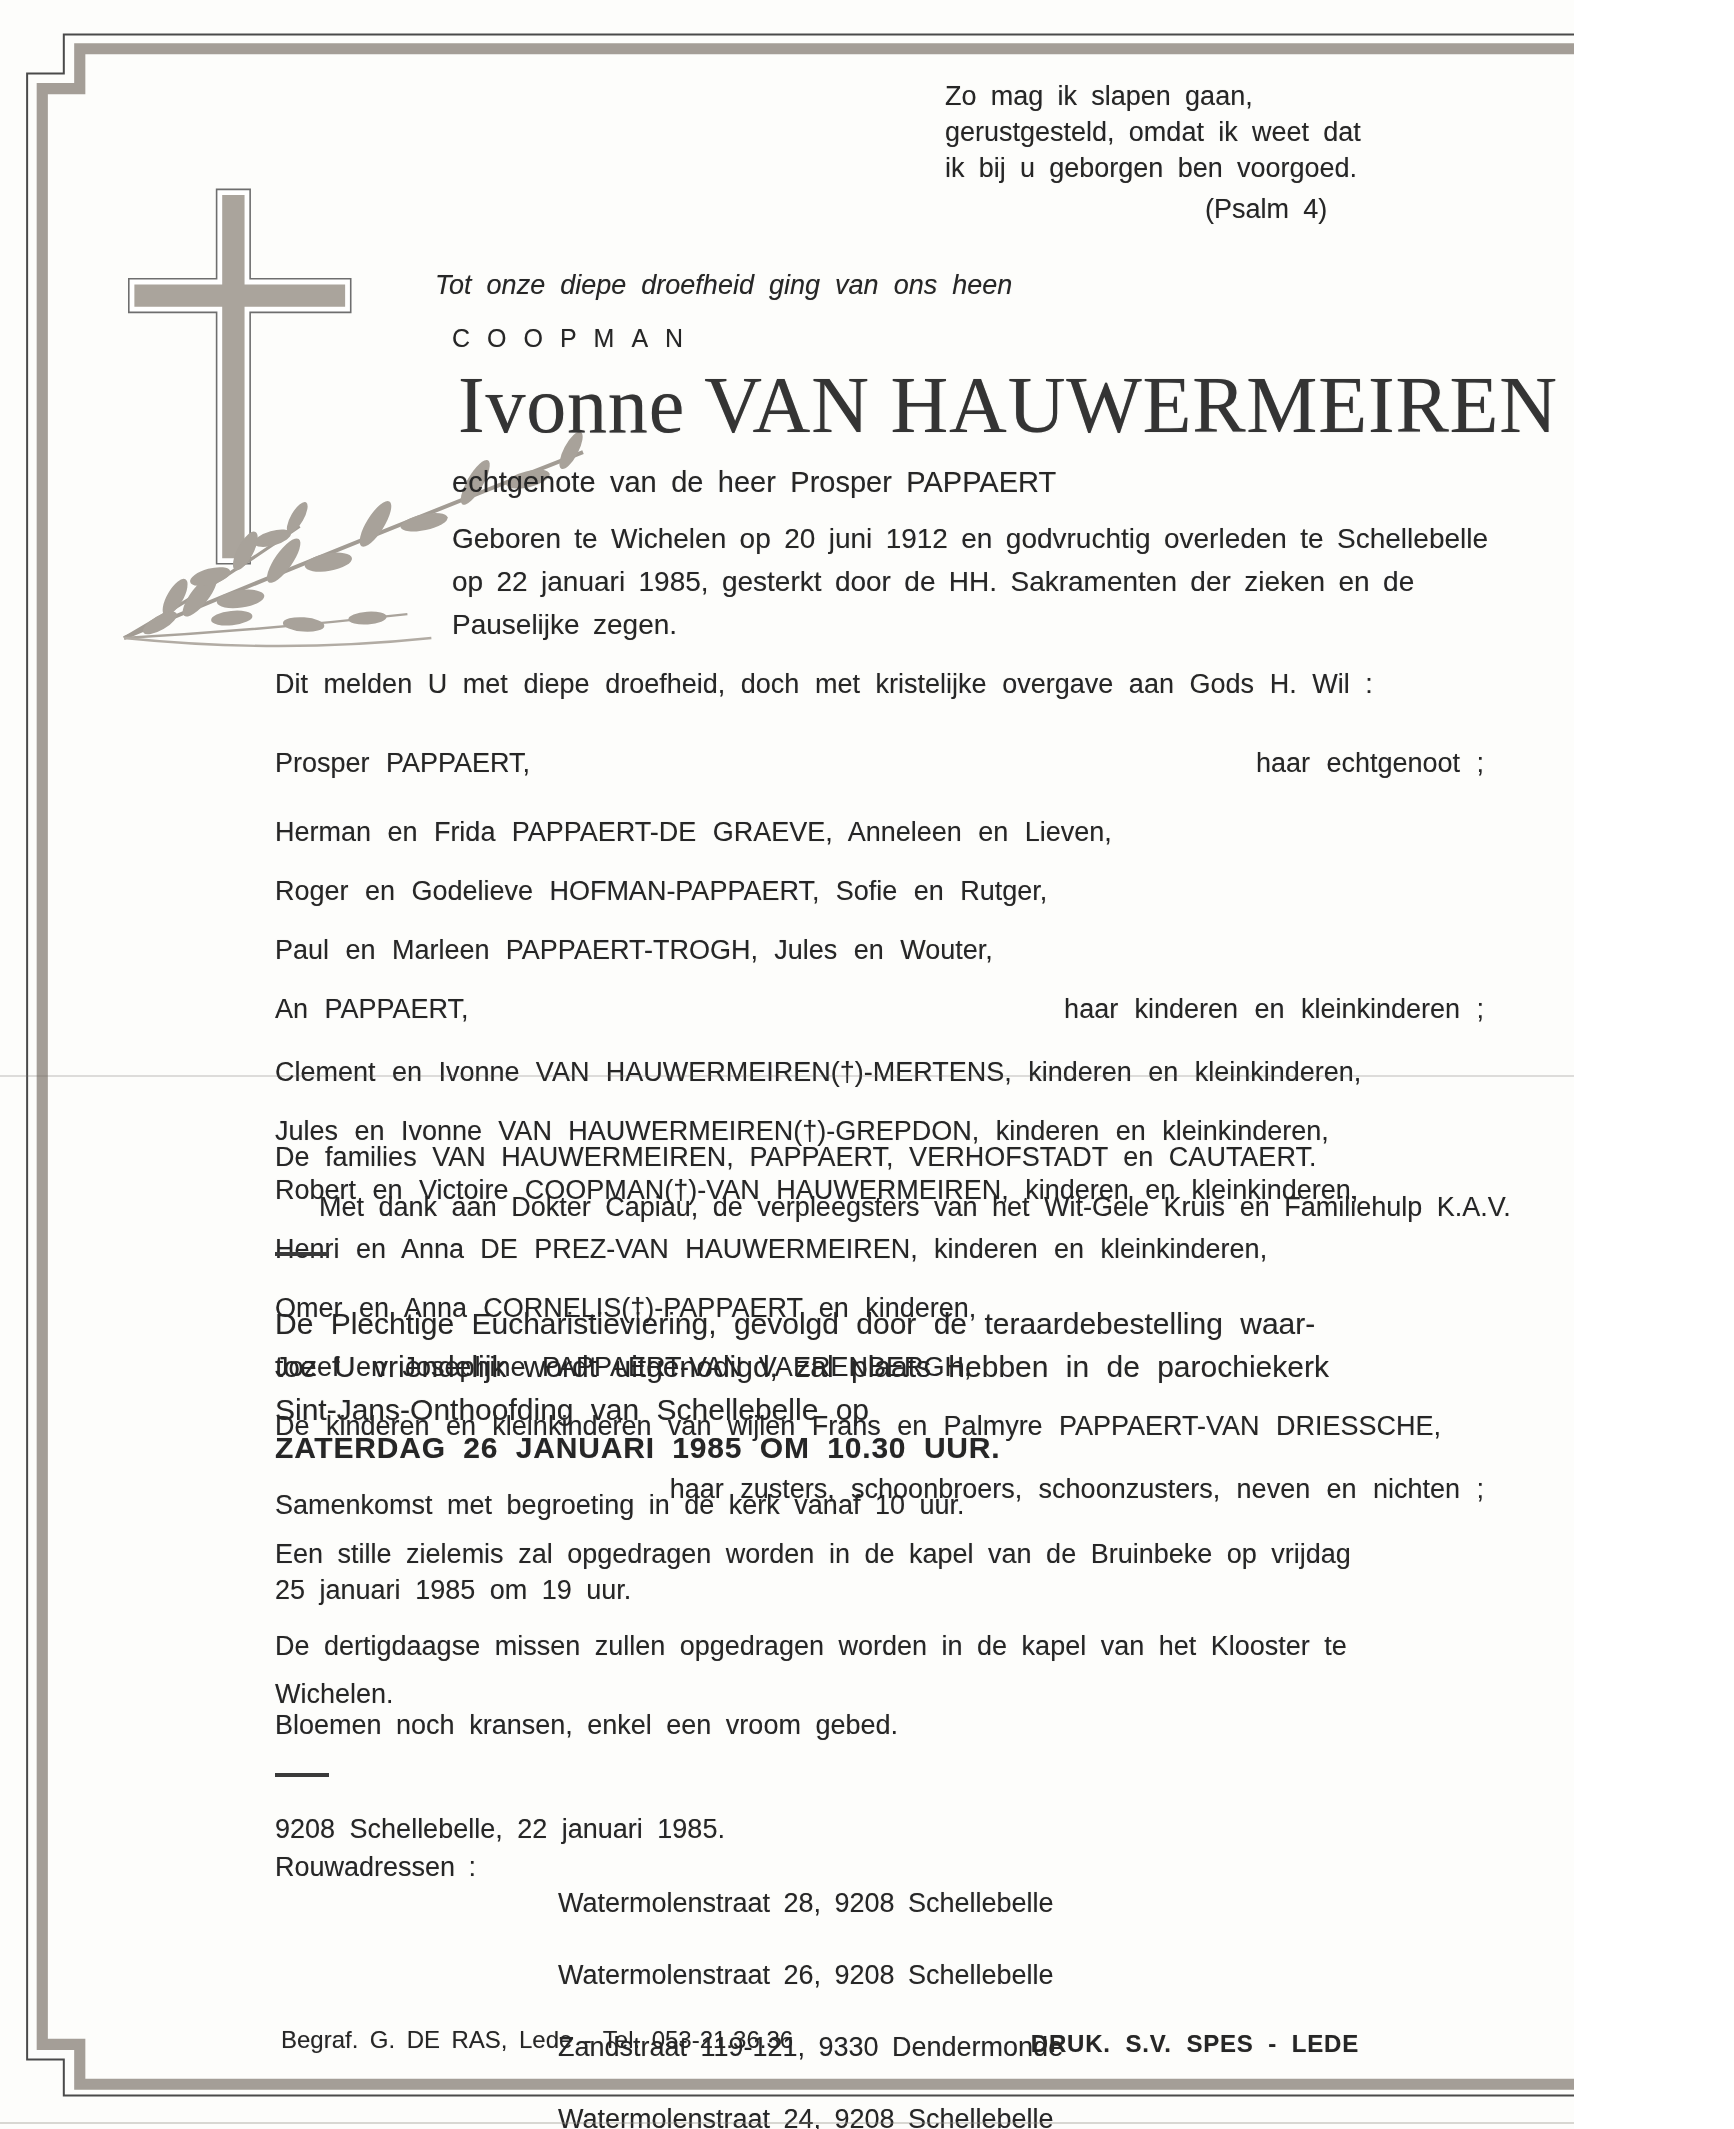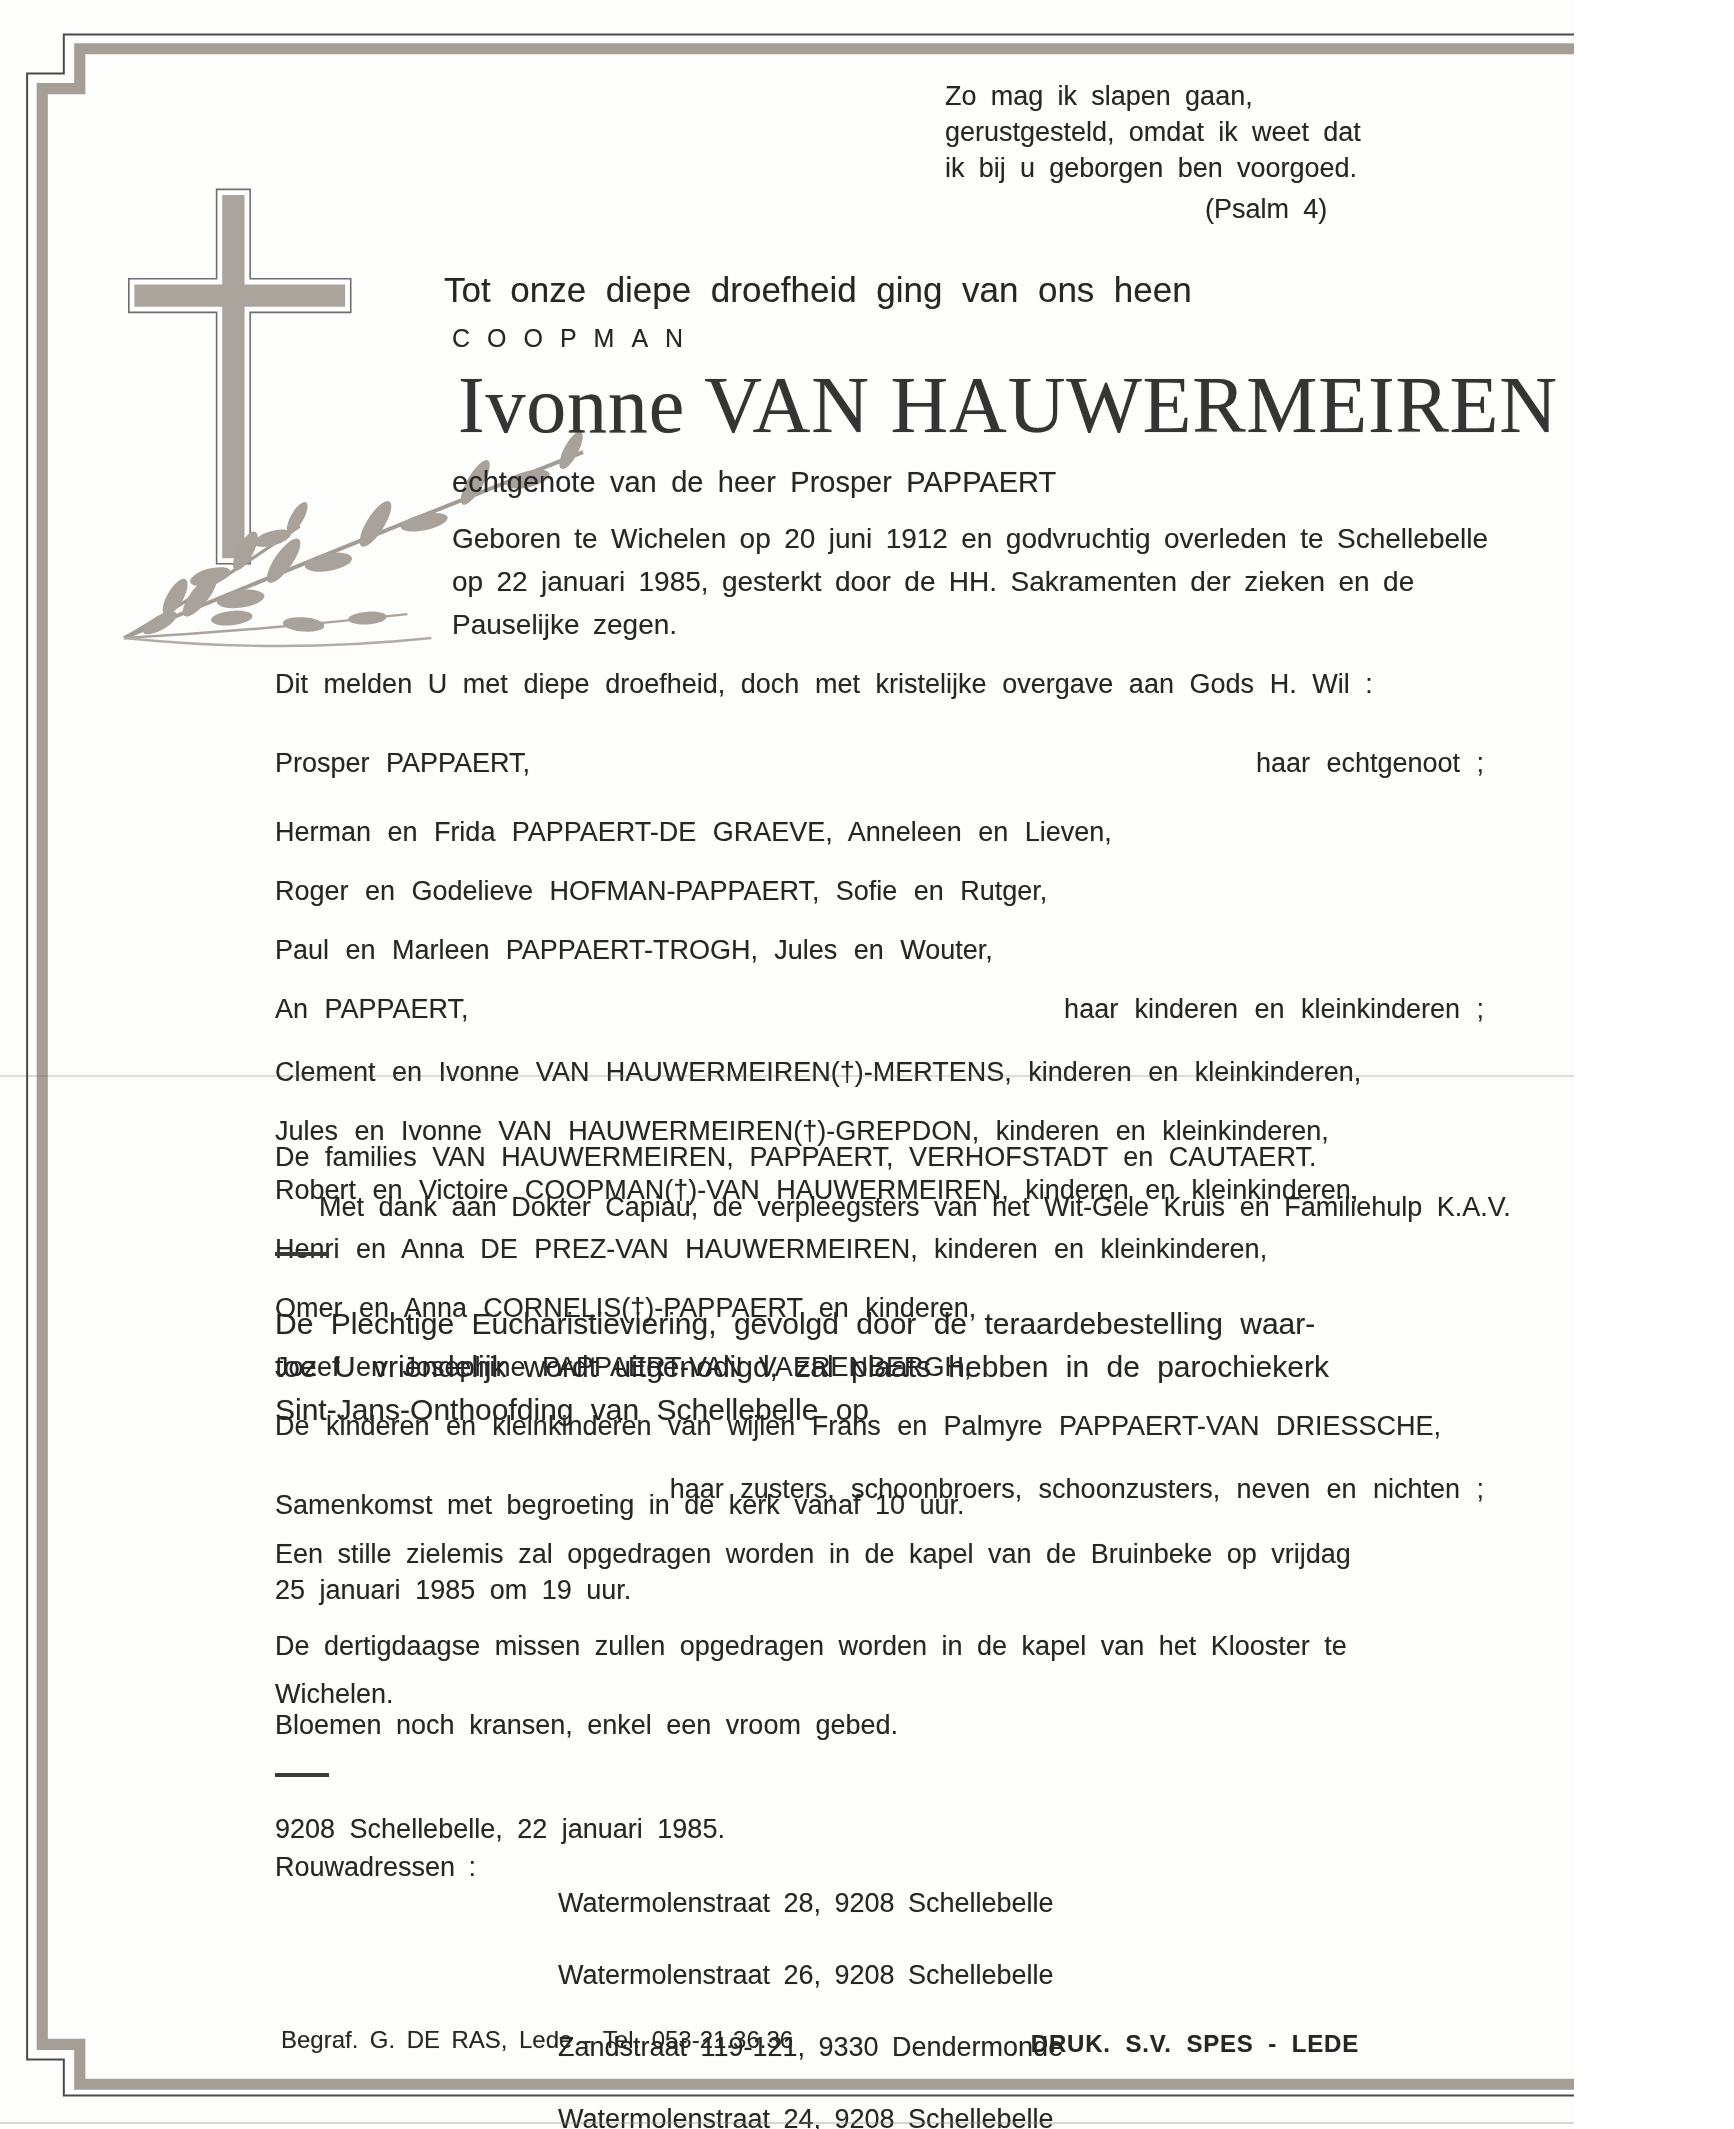--- a/index.html
+++ b/index.html
@@ -12,21 +12,21 @@
     color:#262626;
   }
   .abs{position:absolute;}
   .txt{
     color:#262626;
     text-shadow:0 0 0.8px rgba(45,45,45,.35);
     white-space:pre-line;
   }
   .psalm{left:945px;top:78px;font-size:27px;line-height:36px;word-spacing:.25em;}
   .psalm-attr{left:1205px;top:194px;font-size:27px;word-spacing:.25em;}
-  .intro{left:444px;top:270px;font-size:35px;word-spacing:.28em;}
+  .intro{left:435px;top:270px;font-size:27px;word-spacing:.28em;font-style:italic;}
   .honorific{left:452px;top:324px;font-size:25px;letter-spacing:17px;word-spacing:.1em;}
   .deceased{
     left:458px;top:365px;
     font-family:"Liberation Serif", serif;
     font-size:80px;line-height:80px;letter-spacing:0.8px;
     color:#343434;text-shadow:0 0 0.8px rgba(50,50,50,.5);
     white-space:nowrap;
   }
   .spouse{left:452px;top:466px;font-size:29px;word-spacing:.22em;}
   .life{left:452px;top:517px;width:1089px;font-size:28px;line-height:43px;word-spacing:.2em;}
@@ -136,20 +136,21 @@
   </div>
 
   <div class="abs txt families">De families VAN HAUWERMEIREN, PAPPAERT, VERHOFSTADT en CAUTAERT.</div>
   <div class="abs txt thanks">Met dank aan Dokter Capiau, de verpleegsters van het Wit-Gele Kruis en Familiehulp K.A.V.</div>
 
   <div class="abs dash dash1"></div>
 
   <div class="abs txt service">De Plechtige Eucharistieviering, gevolgd door de teraardebestelling waar-
 toe U vriendelijk wordt uitgenodigd, zal plaats hebben in de parochiekerk
 Sint-Jans-Onthoofding van Schellebelle op</div>
+  <div class="abs txt service-dt">ZATERDAG 26 JANUARI 1985 OM 10.30 UUR.</div>
   <div class="abs txt gather">Samenkomst met begroeting in de kerk vanaf 10 uur.</div>
   <div class="abs txt vigil">Een stille zielemis zal opgedragen worden in de kapel van de Bruinbeke op vrijdag
 25 januari 1985 om 19 uur.</div>
   <div class="abs txt thirty">De dertigdaagse missen zullen opgedragen worden in de kapel van het Klooster te
 Wichelen.</div>
   <div class="abs txt flowers">Bloemen noch kransen, enkel een vroom gebed.</div>
 
   <div class="abs dash dash2"></div>
 
   <div class="abs txt dateline">9208 Schellebelle, 22 januari 1985.</div>

